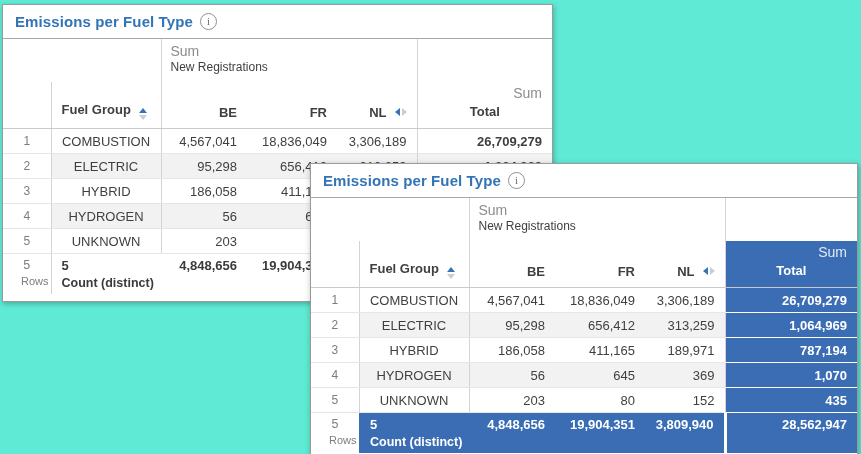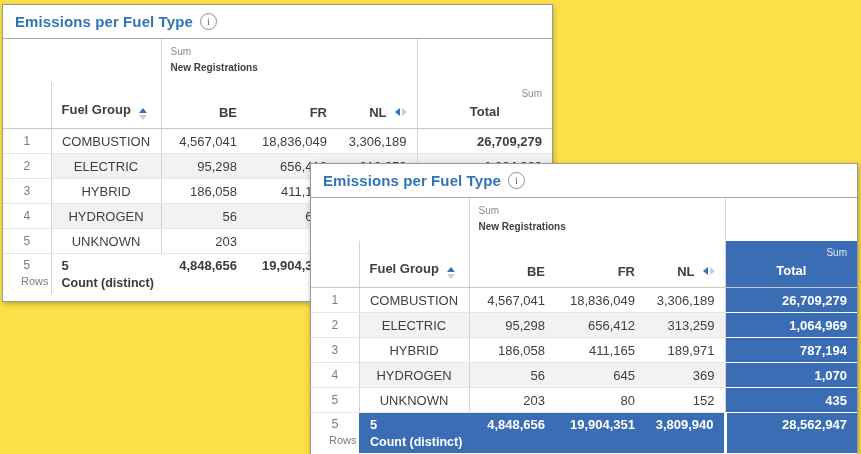--- a/index.html
+++ b/index.html
@@ -11,21 +11,21 @@
     --stripe: #f2f2f2;
     --divider: #d4d4d4;
     --rowsep: #e6e6e6;
     --headline: #c9c9c9;
     --winborder: #9a9a9a;
   }
   * { box-sizing: border-box; margin: 0; padding: 0; }
   body { font-family: "Liberation Sans", sans-serif; background: #fff; }
   .stage {
     position: relative; width: 861px; height: 454px;
-    background: #fde047; overflow: hidden;
+    background: #5eead4; overflow: hidden;
   }
   .win {
     position: absolute; background: #fff;
     border: 1px solid var(--winborder);
   }
   .win--plain { left: 2px; top: 4px; width: 551px; box-shadow: 1px 2px 5px rgba(0,0,0,.25); z-index: 1; }
   .win--highlight { left: 310px; top: 163px; width: 548px; box-shadow: 1px 2px 6px rgba(0,0,0,.3); z-index: 2; }
 
   .titlebar {
     height: 34px; display: flex; align-items: center;
@@ -42,22 +42,22 @@
   table.pivot { width: 100%; border-collapse: collapse; table-layout: fixed; margin-bottom: 7px; }
   col.c-num { width: 48px; } col.c-fuel { width: 110px; }
   col.c-be { width: 86px; } col.c-fr { width: 90px; } col.c-nl { width: 80px; }
 
   
   thead td, thead th { font-weight: normal; text-align: left; }
   .group-head {
     border-left: 1px solid var(--divider); border-right: 1px solid var(--divider);
     padding: 5px 9px 6px; height: 37px; vertical-align: top;
   }
-  .agg { font-size: 10px; color: var(--muted); line-height: 15px; }
-  .glabel { font-size: 10px; font-weight: bold; color: var(--ink); line-height: 17px; }
+  .agg { font-size: 14px; color: var(--muted); line-height: 15px; }
+  .glabel { font-size: 12px; font-weight: normal; color: var(--ink); line-height: 17px; }
   .row-cols th { vertical-align: bottom; padding: 4px 10px 8px; height: 42px;
     border-bottom: 1px solid var(--headline); font-size: 13px; color: var(--ink); cursor: pointer; }
   .row-cols .corner { border-bottom: 1px solid var(--headline); }
   .fuel-head { border-left: 1px solid var(--divider); font-weight: bold; white-space: nowrap; }
   .num-head { text-align: right; font-weight: bold; white-space: nowrap; }
   .c-be-cell { border-left: 1px solid var(--divider); }
   .total-head {
     border-left: 1px solid var(--divider); text-align: right; font-size: 13px;
     padding: 4px 10px 8px; vertical-align: bottom;
   }

